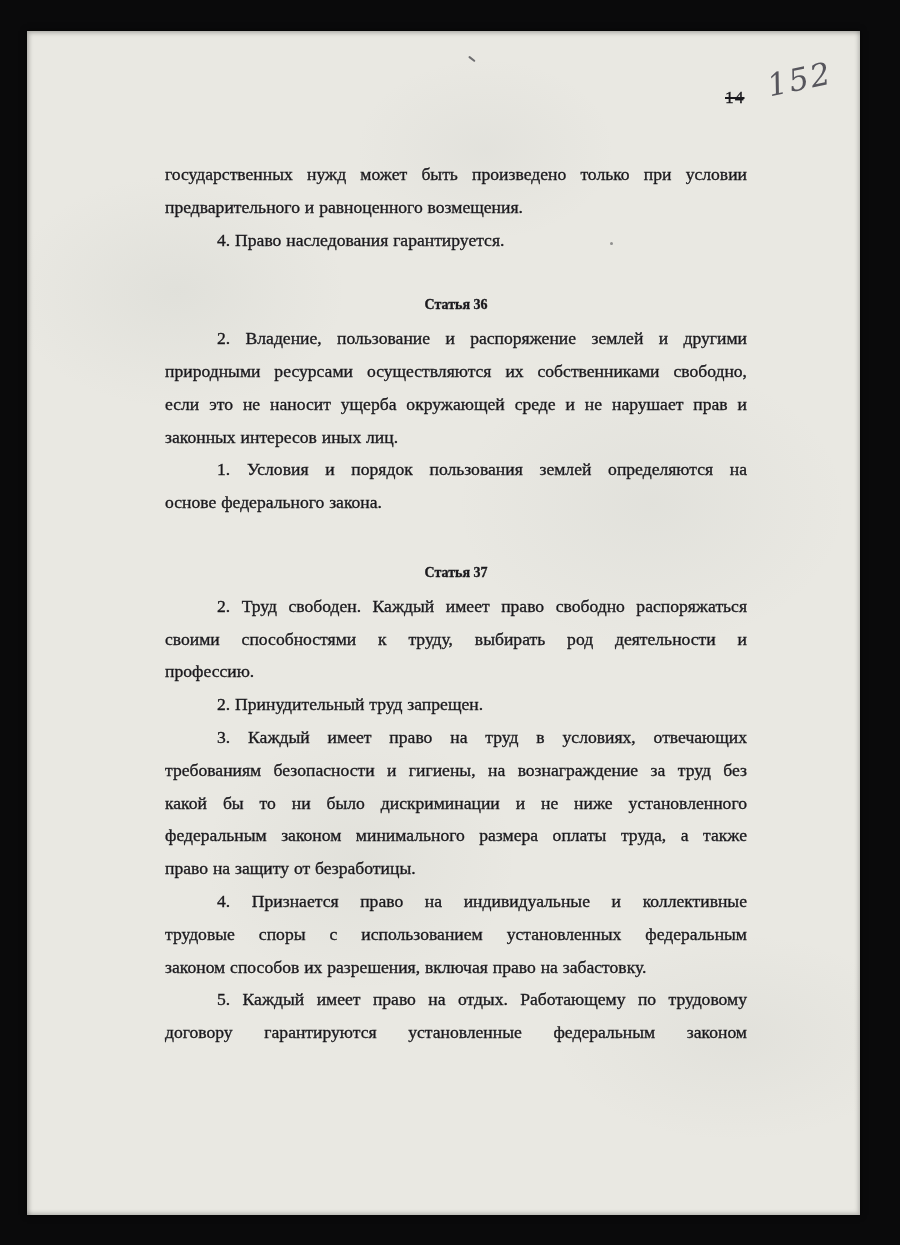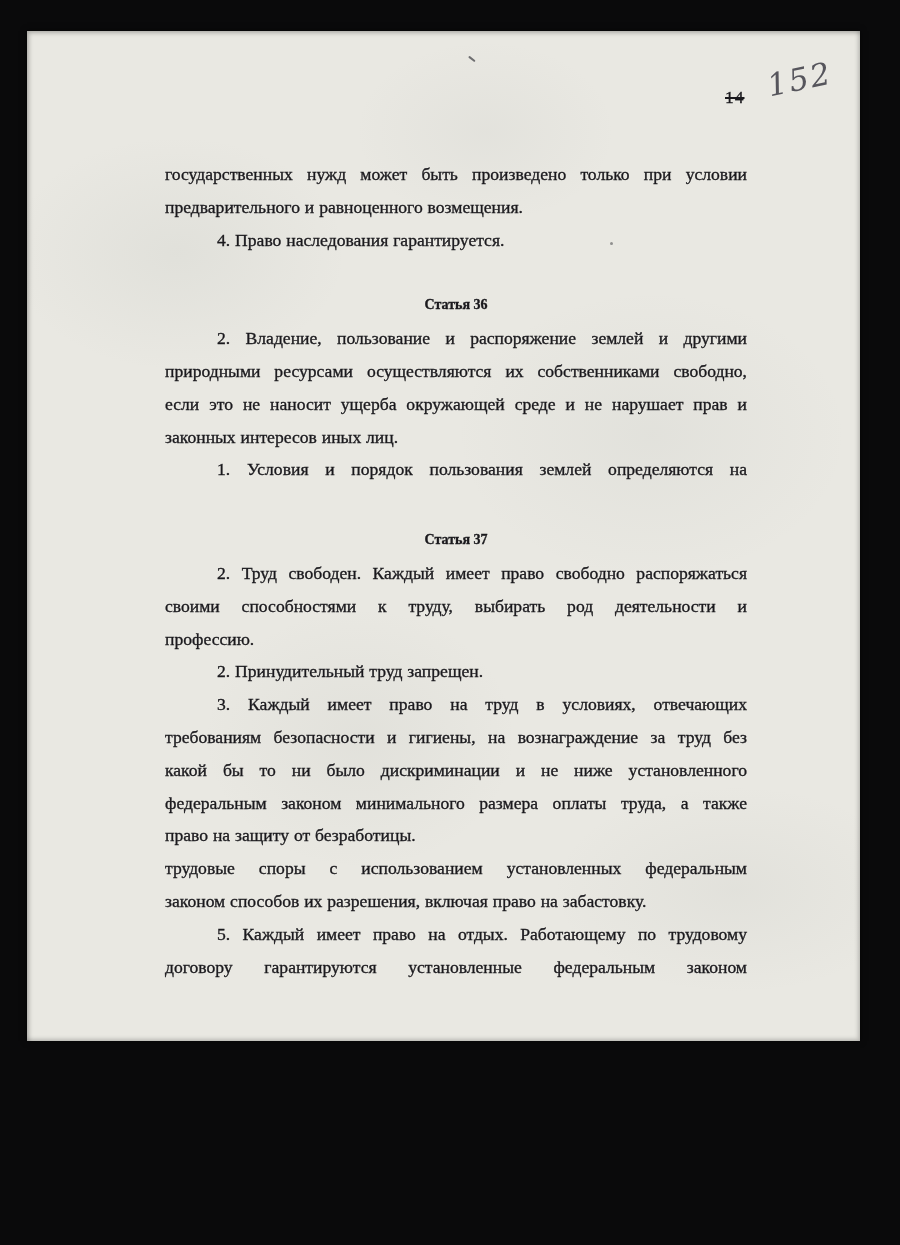--- a/index.html
+++ b/index.html
@@ -7,21 +7,21 @@
     width:900px; height:1245px;
     font-family:"Liberation Serif", serif;
     background:#000;
   }
   .scan {
     position:relative; width:900px; height:1245px;
     background:var(--scan_background,#0a0a0b);
     overflow:hidden;
   }
   .paper {
-    position:absolute; left:27px; top:31px; width:833px; height:1010px;
+    position:absolute; left:27px; top:31px; width:833px; height:1184px;
     background-color:var(--paper,#e9e8e2);
     background-image:
       radial-gradient(ellipse 260px 180px at 18% 22%, rgba(150,158,152,0.10), transparent 65%),
       radial-gradient(ellipse 300px 220px at 75% 40%, rgba(140,148,145,0.08), transparent 65%),
       radial-gradient(ellipse 240px 200px at 40% 70%, rgba(150,155,148,0.09), transparent 65%),
       radial-gradient(ellipse 280px 160px at 85% 85%, rgba(140,145,140,0.08), transparent 65%),
       radial-gradient(ellipse 200px 140px at 55% 10%, rgba(145,150,148,0.07), transparent 65%);
     box-shadow:
       inset 2px 2px 4px rgba(0,0,0,0.25),
       inset -2px -2px 4px rgba(0,0,0,0.18),
@@ -107,20 +107,21 @@
 
         <div>
           <div class="ln ind">2. Владение, пользование и распоряжение землей и другими</div>
           <div class="ln">природными ресурсами осуществляются их собственниками свободно,</div>
           <div class="ln">если это не наносит ущерба окружающей среде и не нарушает прав и</div>
           <div class="ln end">законных интересов иных лиц.</div>
         </div>
 
         <div>
           <div class="ln ind">1. Условия и порядок пользования землей определяются на</div>
+          <div class="ln end">основе федерального закона.</div>
         </div>
       </div>
 
       <div class="article">
         <div class="article-heading">Статья 37</div>
 
         <div>
           <div class="ln ind">2. Труд свободен. Каждый имеет право свободно распоряжаться</div>
           <div class="ln">своими способностями к труду, выбирать род деятельности и</div>
           <div class="ln end">профессию.</div>
@@ -132,20 +133,21 @@
 
         <div>
           <div class="ln ind">3. Каждый имеет право на труд в условиях, отвечающих</div>
           <div class="ln">требованиям безопасности и гигиены, на вознаграждение за труд без</div>
           <div class="ln">какой бы то ни было дискриминации и не ниже установленного</div>
           <div class="ln">федеральным законом минимального размера оплаты труда, а также</div>
           <div class="ln end">право на защиту от безработицы.</div>
         </div>
 
         <div>
+          <div class="ln ind">4. Признается право на индивидуальные и коллективные</div>
           <div class="ln">трудовые споры с использованием установленных федеральным</div>
           <div class="ln end">законом способов их разрешения, включая право на забастовку.</div>
         </div>
 
         <div>
           <div class="ln ind">5. Каждый имеет право на отдых. Работающему по трудовому</div>
           <div class="ln">договору гарантируются установленные федеральным законом</div>
         </div>
       </div>
 

